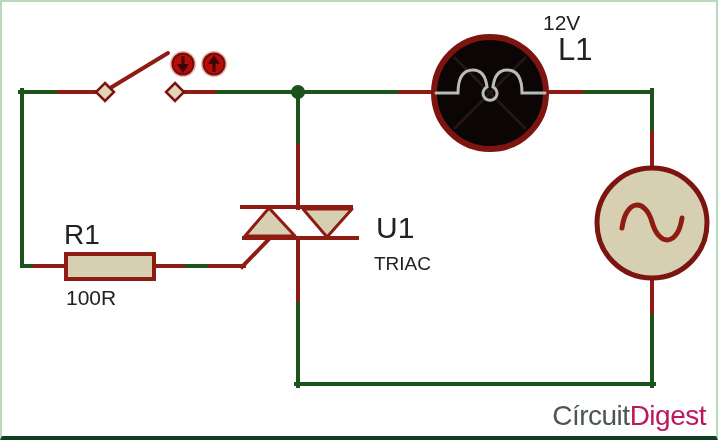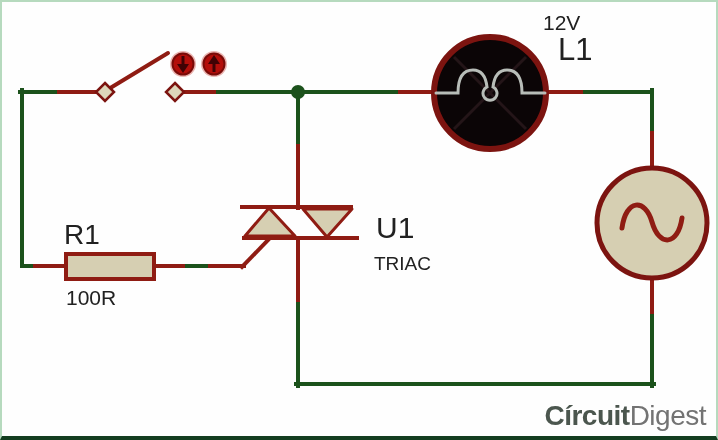--- a/index.html
+++ b/index.html
@@ -9,22 +9,22 @@
     border-left:2px solid #b6dabe;border-top:2px solid #b6dabe;border-right:2px solid #b6dabe;
     border-bottom:4px solid #133d20;
     overflow:hidden;
   }
   svg{position:absolute;left:0;top:0;}
   .logo{
     position:absolute;right:10px;bottom:6px;
     font-size:28px;letter-spacing:-0.5px;line-height:1;
     user-select:none;
   }
-  .logo .bold{font-weight:bold;color:#4b564e;}
-  .logo .light{font-weight:normal;color:#737373;}
+  .logo .bold{font-weight:normal;color:#4b564e;}
+  .logo .light{font-weight:normal;color:#be185d;}
   text{font-family:"Liberation Sans",sans-serif;}
 </style>
 </head>
 <body>
 
 <div class="frame">
   <svg width="718" height="440" viewBox="0 0 718 440">
 
     <g stroke="#1c521c" stroke-width="4" fill="none" stroke-linecap="square">
       <path d="M18 90 H59"></path>

